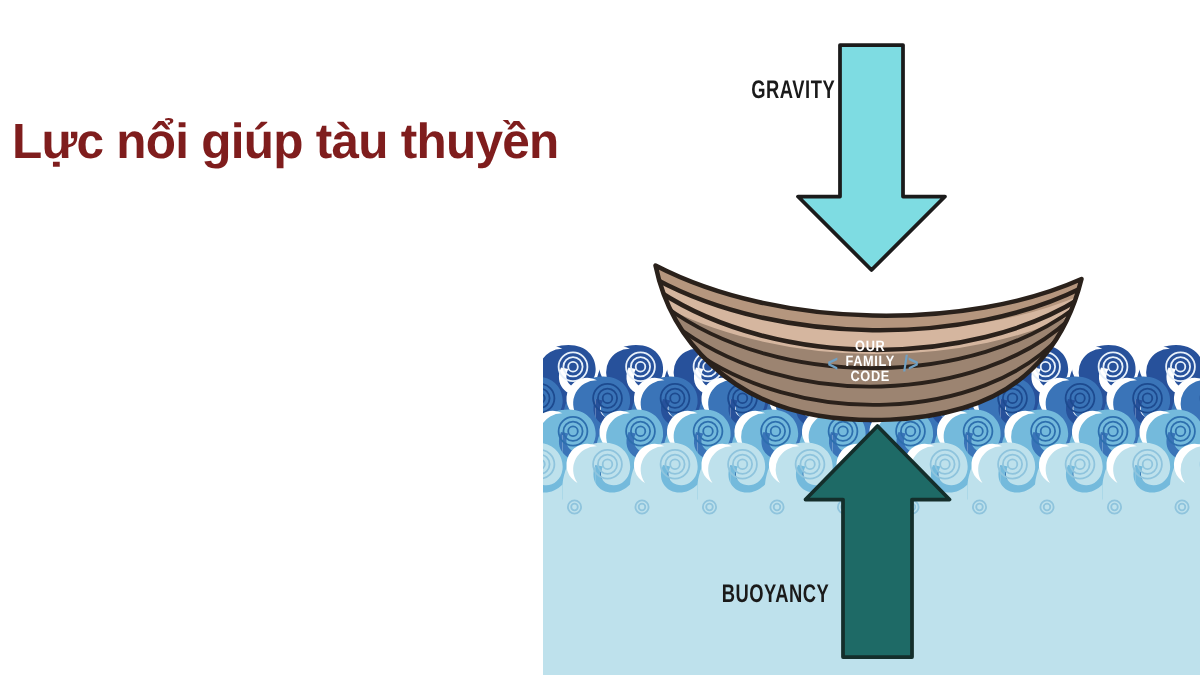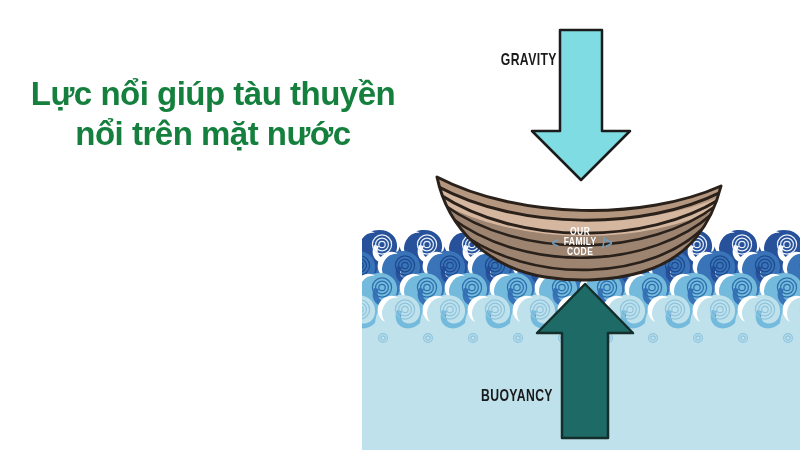--- a/index.html
+++ b/index.html
@@ -2,22 +2,22 @@
 <html><head>
 <meta charset="utf-8">
 <style>
   html,body{margin:0;padding:0;}
   body{width:800px;height:450px;font-family:"Liberation Sans",sans-serif;background:#ffffff;}
   #stage{position:relative;width:800px;height:450px;overflow:hidden;background:#ffffff;}
   #art{position:absolute;left:0;top:0;}
 
   .heading{
     position:absolute;left:8px;top:74px;width:410px;
-    text-align:center;font-weight:800;font-size:33px;line-height:1.2;
-    color:#15803d;letter-spacing:-0.5px;
+    text-align:left;font-weight:800;font-size:33px;line-height:1.2;
+    color:#7f1d1d;letter-spacing:-0.5px;
   }
   .force-label{
     position:absolute;font-weight:700;font-size:17px;color:#1a1a1a;
     letter-spacing:0.5px;white-space:nowrap;
   }
   #gravity-label{right:243px;top:50px;transform:scaleX(0.72);transform-origin:100% 50%;}
   #buoyancy-label{left:517px;top:386px;transform:translateX(-50%) scaleX(0.72);transform-origin:50% 50%;}
 
   .watermark{
     position:absolute;left:582px;top:227px;transform:translateX(-50%);
@@ -151,21 +151,20 @@
         <path class="boat-line" stroke-width="2.6" d="M457,230 C532,288 656,280 707,224"></path>
       </g>
       <path fill="none" stroke="#2A211B" stroke-width="3" stroke-linejoin="round" d="M437,177 C448,230 490,268 545,277 C575,282 612,281 642,272 C690,258 712,222 721,186 C645,220 520,220 437,177 Z"></path>
     </g>
 
     <polygon class="arrow-cyan" points="560,30 602,30 602,131 630,131 581,180 532,131 560,131" fill="#7EDCE2"></polygon>
   </svg>
 
   <div class="heading">
     <div>Lực nổi giúp tàu thuyền</div>
-    <div>nổi trên mặt nước</div>
   </div>
 
   <div id="gravity-label" class="force-label">GRAVITY</div>
 
   <div id="buoyancy-label" class="force-label">BUOYANCY</div>
 
   <div class="watermark">
     <span class="wm-bracket">&lt;</span>
     <span class="wm-lines">
       <span>OUR</span>

